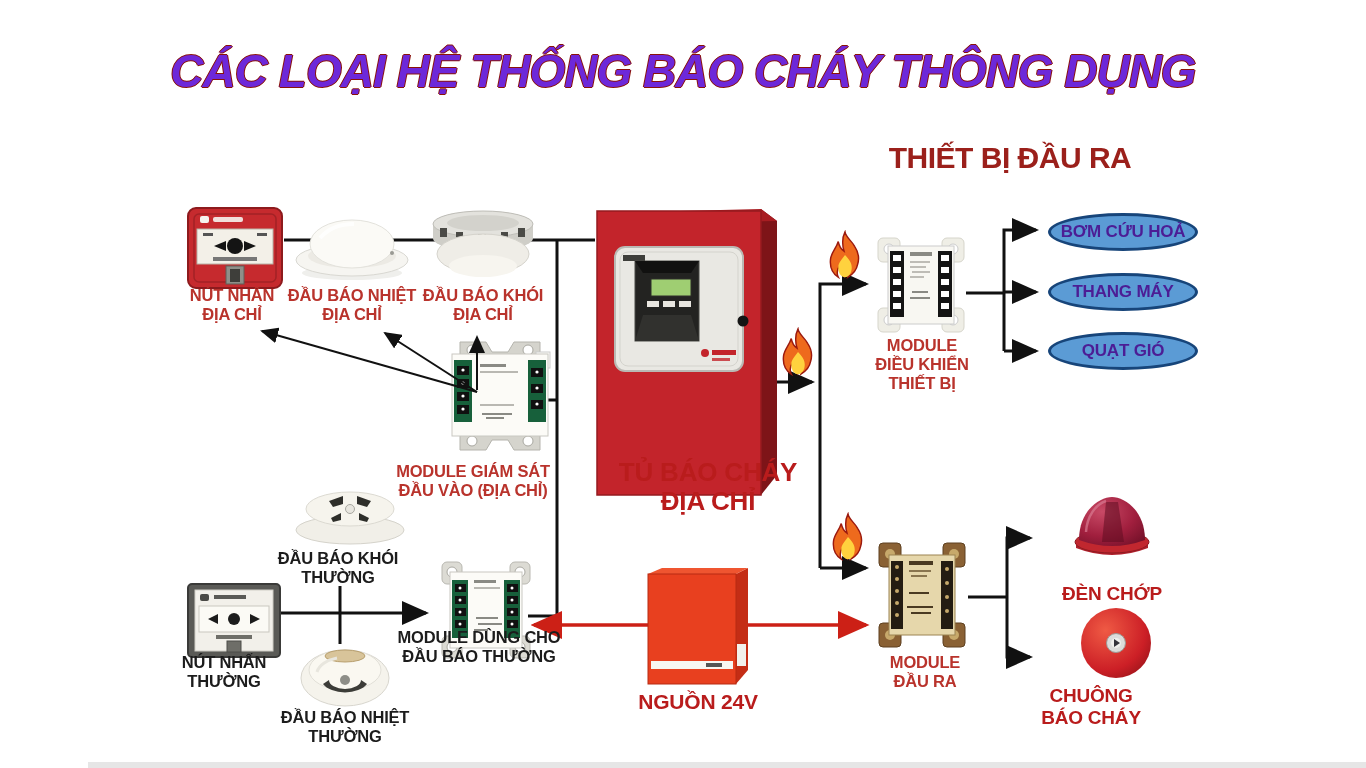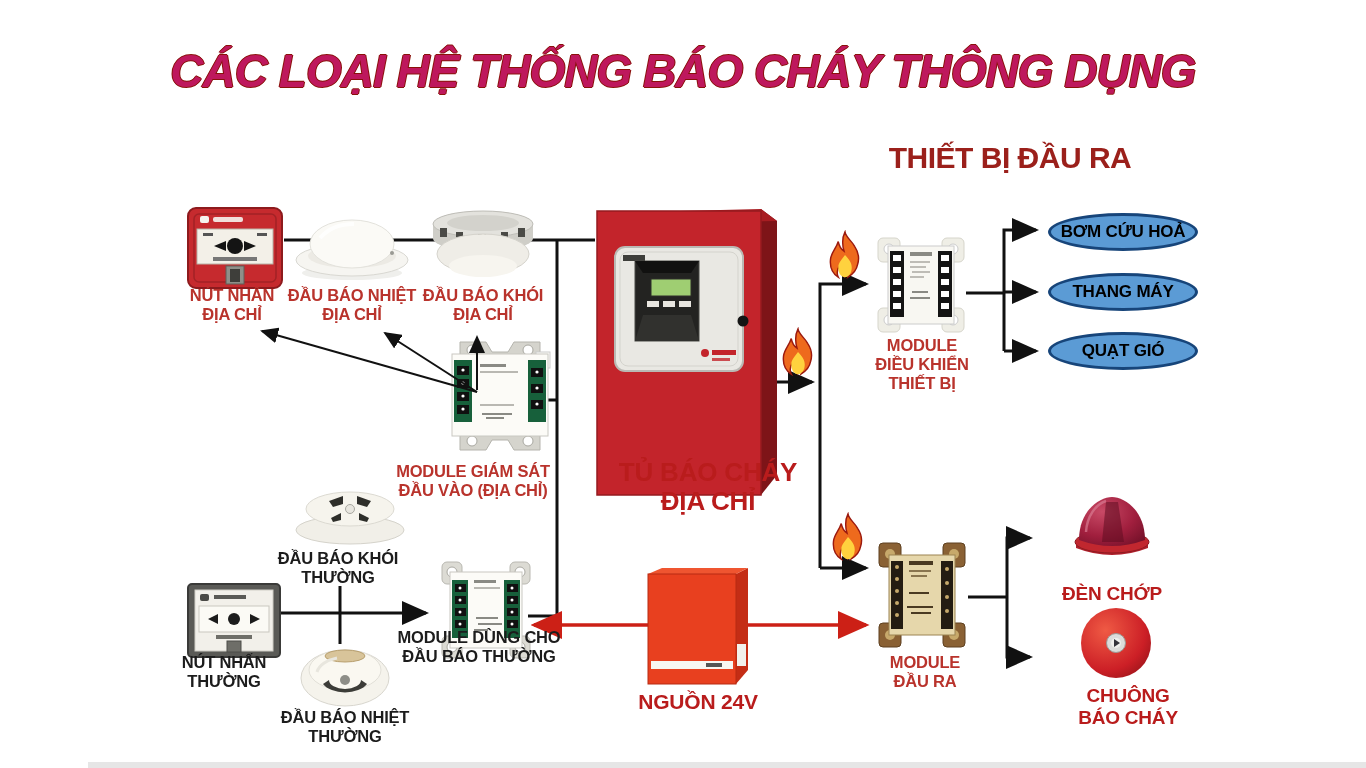--- a/index.html
+++ b/index.html
@@ -4,34 +4,34 @@
 <style>
   html,body{margin:0;padding:0;background:#fff;}
   #stage{position:relative;width:1366px;height:768px;background:#ffffff;overflow:hidden;
          font-family:"Liberation Sans",sans-serif;}
   svg{display:block}
   .dev{position:absolute;z-index:3;}
   #wires{position:absolute;left:0;top:0;z-index:1;}
   #fanarrows{position:absolute;left:0;top:0;z-index:5;}
   .title{position:absolute;left:50%;top:44px;transform:translateX(-50%);z-index:2;
          font-size:46px;font-weight:bold;font-style:italic;letter-spacing:-1px;
-         color:#be185d;white-space:nowrap;text-shadow:0 1px 0 #8a120a,1px 0 0 #8a120a,0 -1px 0 #8a120a,-1px 0 0 #8a120a;}
+         color:#6d28d9;white-space:nowrap;text-shadow:0 1px 0 #8a120a,1px 0 0 #8a120a,0 -1px 0 #8a120a,-1px 0 0 #8a120a;}
   .heading{position:absolute;z-index:2;font-weight:bold;font-size:30px;color:#9b201b;
            white-space:nowrap;transform:translateX(-50%);letter-spacing:-0.5px;}
   .lbl{position:absolute;z-index:4;transform:translateX(-50%);text-align:center;
        font-weight:bold;font-size:16.5px;line-height:1.14;letter-spacing:-0.2px;
        color:#b9332c;white-space:pre-line;}
   .lbl.black{color:#1c1c1c;}
   .lbl.bright{color:#b91c1c;}
   .lbl.big{font-size:26px;line-height:1.12;}
   .lbl.mid{font-size:21px;}
   .lbl.out{font-size:19px;}
   .tag{position:absolute;z-index:3;width:150px;height:38px;border-radius:50%;
        background:#5b9bd5;border:3px solid #17457a;display:flex;align-items:center;justify-content:center;
-       color:#000000;font-weight:bold;font-size:17px;letter-spacing:-0.2px;box-sizing:border-box;white-space:nowrap;}
+       color:#4c1d95;font-weight:bold;font-size:17px;letter-spacing:-0.2px;box-sizing:border-box;white-space:nowrap;}
   .bottom-strip{position:absolute;left:88px;right:0;bottom:0;height:6px;background:#e6e6e6;z-index:0;}
 </style>
 </head>
 <body>
 
 <div id="stage">
 
   <svg id="wires" width="1366" height="768" viewBox="0 0 1366 768">
     <defs>
       <marker id="ab" markerWidth="9" markerHeight="8" refX="8" refY="4" orient="auto">
@@ -366,17 +366,17 @@
 ĐẦU BÁO THƯỜNG</div>
   <div class="lbl bright big" style="left:708px;top:458px;">TỦ BÁO CHÁY
 ĐỊA CHỈ</div>
   <div class="lbl bright mid" style="left:698px;top:690px;">NGUỒN 24V</div>
   <div class="lbl" style="left:922px;top:336px;">MODULE
 ĐIỀU KHIỂN
 THIẾT BỊ</div>
   <div class="lbl" style="left:925px;top:653px;">MODULE
 ĐẦU RA</div>
   <div class="lbl bright out" style="left:1112px;top:563px;margin-top:20px;">ĐÈN CHỚP</div>
-  <div class="lbl bright out" style="left:1128px;top:685px;">CHUÔNG
+  <div class="lbl bright out" style="left:1091px;top:685px;">CHUÔNG
 BÁO CHÁY</div>
 
   <div class="bottom-strip"></div>
 </div>
 
 </body></html>

